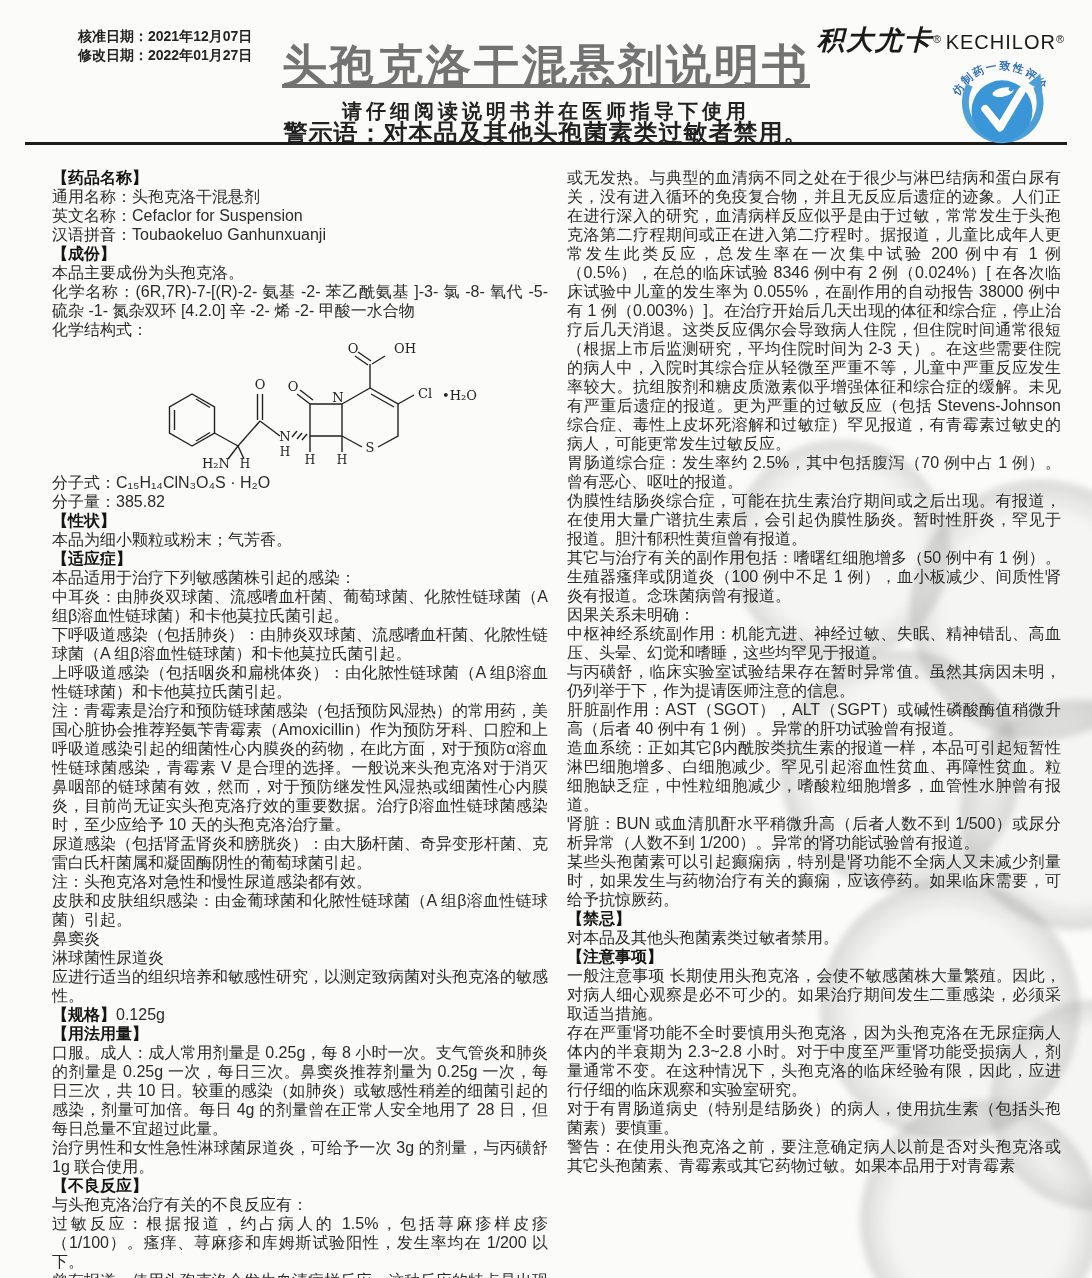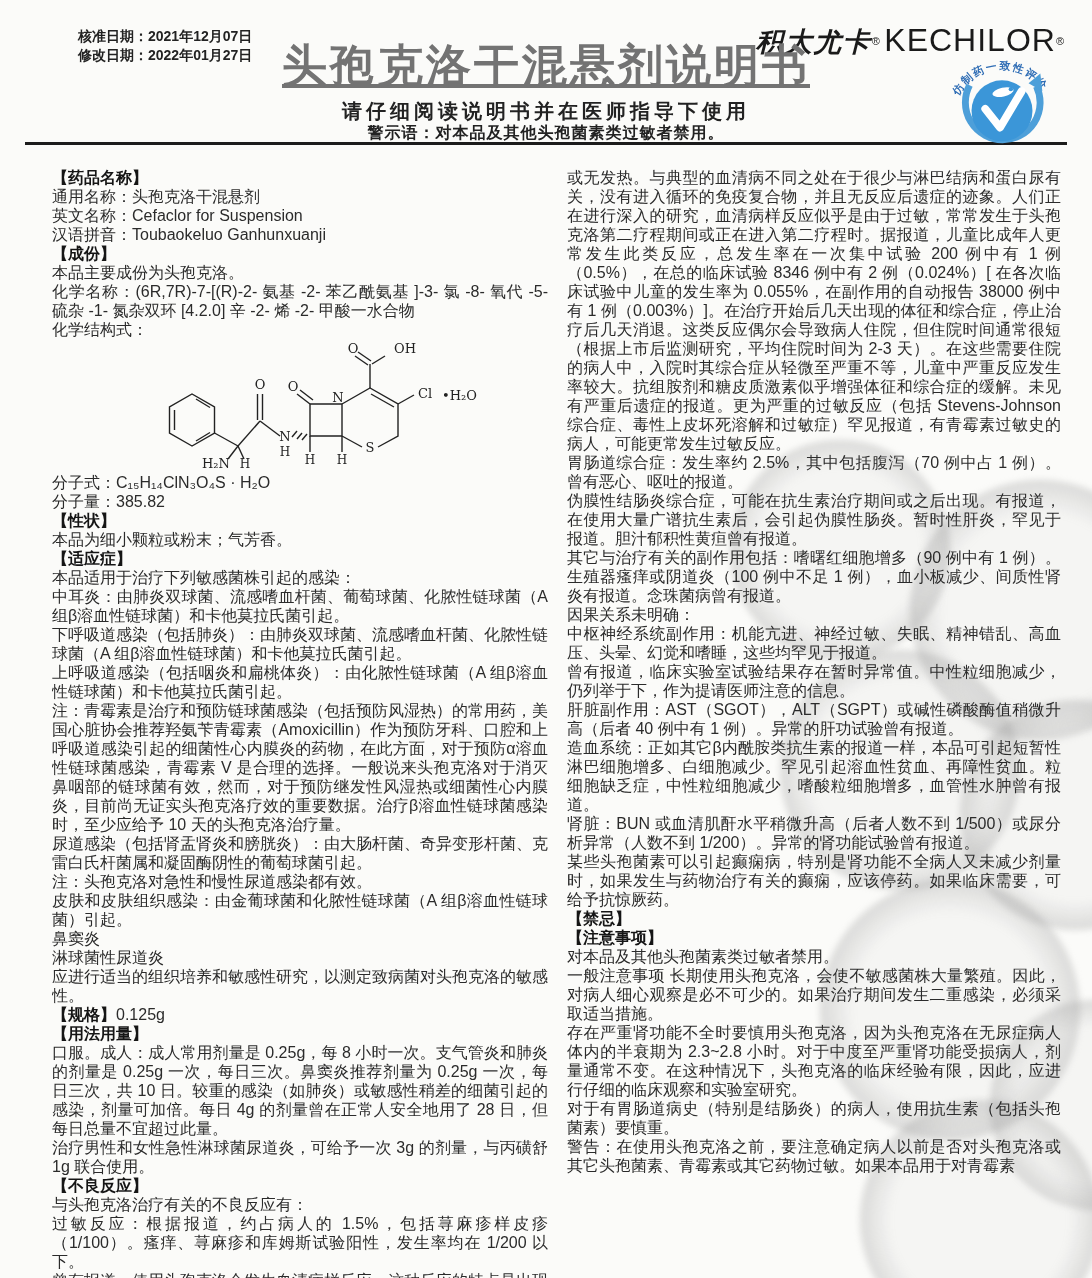--- a/index.html
+++ b/index.html
@@ -6,27 +6,27 @@
   body{
     width:1092px;height:1278px;position:relative;overflow:hidden;
     background:#fbfbf9;
     font-family:"Liberation Sans",sans-serif;
     color:#2b2b2b;
   }
   
   .dates{position:absolute;left:78px;top:27px;font-size:14px;font-weight:bold;line-height:19px;color:#222;}
   .brand{position:absolute;right:28px;top:22px;white-space:nowrap;color:#1a1a1a;}
   .brand .cn{font-family:"Liberation Serif",serif;font-style:italic;font-weight:bold;font-size:27px;letter-spacing:2px;text-align:center;}
-  .brand .en{font-size:32px;letter-spacing:1px;text-align:right;}
+  .brand .en{font-size:20px;letter-spacing:1px;text-align:right;}
   .brand sup{font-size:11px;vertical-align:super;}
   .title{position:absolute;left:0;top:36px;width:100%;text-align:center;
     font-size:45px;font-weight:bold;letter-spacing:3px;color:#737373;text-decoration:underline;}
   .subtitles{position:absolute;left:0;top:101px;width:100%;text-align:center;font-weight:bold;color:#222;}
   .subtitles .s1{font-size:20px;line-height:21px;letter-spacing:4px;}
-  .subtitles .s2{font-size:16px;line-height:21px;letter-spacing:1px;}
+  .subtitles .s2{font-size:24px;line-height:21px;letter-spacing:1px;}
   .divider{position:absolute;left:25px;top:142px;width:1042px;height:3px;background:#1c1c1c;z-index:1;}
   .logo{position:absolute;left:938px;top:40px;z-index:2;}
   
   .col{position:absolute;top:168px;height:1110px;overflow:hidden;text-align:justify;z-index:1;}
   .col-left{left:52px;width:496px;}
   .col-right{left:567px;width:494px;}
   .blk{font-size:16px;line-height:19px;margin:0;}
   .blk.h{font-weight:bold;color:#151515;}
   .blk .hspan{font-weight:bold;color:#151515;}
   
@@ -185,29 +185,29 @@
       <div class="blk">过敏反应：根据报道，约占病人的 1.5%，包括荨麻疹样皮疹（1/100）。瘙痒、荨麻疹和库姆斯试验阳性，发生率均在 1/200 以下。</div>
       <div class="blk">曾有报道，使用头孢克洛会发生血清病样反应。这种反应的特点是出现多形性红斑、皮疹及其它伴有关节炎 / 关节痛的皮肤表现，发热</div>
     </div>
 </div>
 
 <div class="col col-right">
   <div>
       <div class="blk">或无发热。与典型的血清病不同之处在于很少与淋巴结病和蛋白尿有关，没有进入循环的免疫复合物，并且无反应后遗症的迹象。人们正在进行深入的研究，血清病样反应似乎是由于过敏，常常发生于头孢克洛第二疗程期间或正在进入第二疗程时。据报道，儿童比成年人更常发生此类反应，总发生率在一次集中试验 200 例中有 1 例（0.5%），在总的临床试验 8346 例中有 2 例（0.024%）[ 在各次临床试验中儿童的发生率为 0.055%，在副作用的自动报告 38000 例中有 1 例（0.003%）]。在治疗开始后几天出现的体征和综合症，停止治疗后几天消退。这类反应偶尔会导致病人住院，但住院时间通常很短（根据上市后监测研究，平均住院时间为 2-3 天）。在这些需要住院的病人中，入院时其综合症从轻微至严重不等，儿童中严重反应发生率较大。抗组胺剂和糖皮质激素似乎增强体征和综合症的缓解。未见有严重后遗症的报道。更为严重的过敏反应（包括 Stevens-Johnson 综合症、毒性上皮坏死溶解和过敏症）罕见报道，有青霉素过敏史的病人，可能更常发生过敏反应。</div>
       <div class="blk">胃肠道综合症：发生率约 2.5%，其中包括腹泻（70 例中占 1 例）。曾有恶心、呕吐的报道。</div>
       <div class="blk">伪膜性结肠炎综合症，可能在抗生素治疗期间或之后出现。有报道，在使用大量广谱抗生素后，会引起伪膜性肠炎。暂时性肝炎，罕见于报道。胆汁郁积性黄疸曾有报道。</div>
-      <div class="blk">其它与治疗有关的副作用包括：嗜曙红细胞增多（90 例中有 1 例）。生殖器瘙痒或阴道炎（100 例中不足 1 例），血小板减少、间质性肾炎有报道。念珠菌病曾有报道。</div>
+      <div class="blk">其它与治疗有关的副作用包括：嗜曙红细胞增多（50 例中有 1 例）。生殖器瘙痒或阴道炎（100 例中不足 1 例），血小板减少、间质性肾炎有报道。念珠菌病曾有报道。</div>
       <div class="blk">因果关系未明确：</div>
       <div class="blk">中枢神经系统副作用：机能亢进、神经过敏、失眠、精神错乱、高血压、头晕、幻觉和嗜睡，这些均罕见于报道。</div>
-      <div class="blk">曾有报道，临床实验室试验结果存在暂时异常值。中性粒细胞减少，仍列举于下，作为提请医师注意的信息。</div>
+      <div class="blk">与丙磺舒，临床实验室试验结果存在暂时异常值。虽然其病因未明，仍列举于下，作为提请医师注意的信息。</div>
       <div class="blk">肝脏副作用：AST（SGOT），ALT（SGPT）或碱性磷酸酶值稍微升高（后者 40 例中有 1 例）。异常的肝功试验曾有报道。</div>
       <div class="blk">造血系统：正如其它β内酰胺类抗生素的报道一样，本品可引起短暂性淋巴细胞增多、白细胞减少。罕见引起溶血性贫血、再障性贫血。粒细胞缺乏症，中性粒细胞减少，嗜酸粒细胞增多，血管性水肿曾有报道。</div>
       <div class="blk">肾脏：BUN 或血清肌酐水平稍微升高（后者人数不到 1/500）或尿分析异常（人数不到 1/200）。异常的肾功能试验曾有报道。</div>
       <div class="blk">某些头孢菌素可以引起癫痫病，特别是肾功能不全病人又未减少剂量时，如果发生与药物治疗有关的癫痫，应该停药。如果临床需要，可给予抗惊厥药。</div>
       <div class="blk h">【禁忌】</div>
+      <div class="blk">对本品及其他头孢菌素类过敏者禁用。</div>
       <div class="blk h">【注意事项】</div>
-      <div class="blk">对本品及其他头孢菌素类过敏者禁用。</div>
       <div class="blk">一般注意事项 长期使用头孢克洛，会使不敏感菌株大量繁殖。因此，对病人细心观察是必不可少的。如果治疗期间发生二重感染，必须采取适当措施。</div>
       <div class="blk">存在严重肾功能不全时要慎用头孢克洛，因为头孢克洛在无尿症病人体内的半衰期为 2.3~2.8 小时。对于中度至严重肾功能受损病人，剂量通常不变。在这种情况下，头孢克洛的临床经验有限，因此，应进行仔细的临床观察和实验室研究。</div>
       <div class="blk">对于有胃肠道病史（特别是结肠炎）的病人，使用抗生素（包括头孢菌素）要慎重。</div>
       <div class="blk">警告：在使用头孢克洛之前，要注意确定病人以前是否对头孢克洛或其它头孢菌素、青霉素或其它药物过敏。如果本品用于对青霉素</div>
     </div>
 </div>
 
 </body></html>

